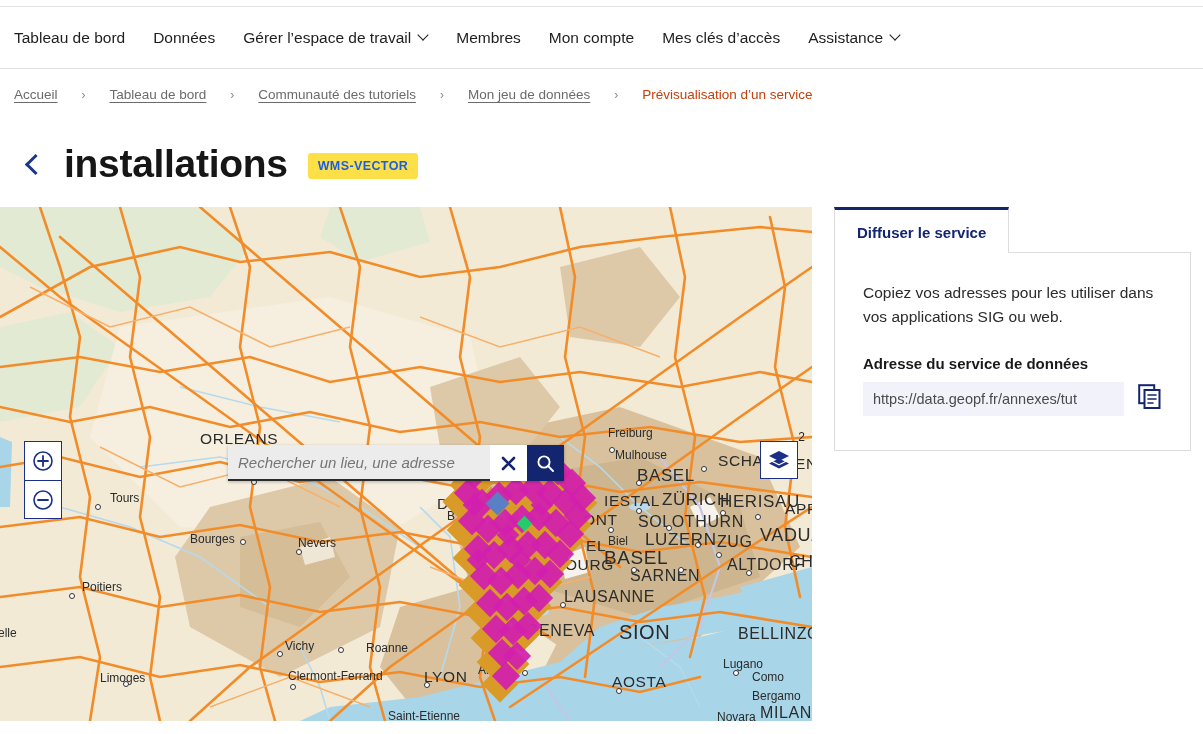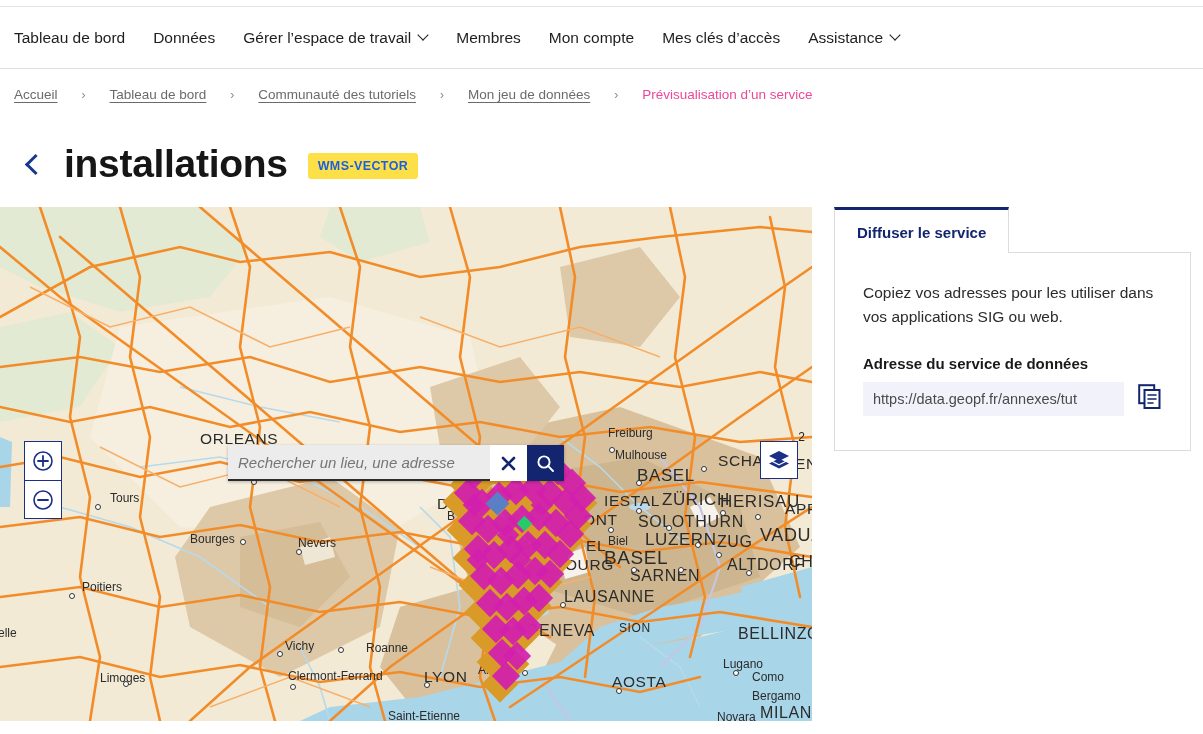--- a/index.html
+++ b/index.html
@@ -30,21 +30,21 @@
     width:7px; height:7px; border-right:1.4px solid #1e1e1e; border-bottom:1.4px solid #1e1e1e;
     transform: rotate(45deg);
   }
 
   
   .breadcrumb{
     display:flex; align-items:center; gap:24px;
     padding:18px 0 0 14px; font-size:13.5px; color:#666;
   }
   .bc-link{ color:#6b6b6b; text-decoration:underline; text-underline-offset:3px; cursor:pointer; }
-  .bc-current{ color:#ec4899; }
+  .bc-current{ color:#c2410c; }
   .bc-sep{ color:#8a8a8a; font-size:12px; }
 
   
   .titlerow{ display:flex; align-items:center; gap:20px; padding:42px 0 0 22px; }
   .back-arrow{
     width:22px; height:30px; position:relative; cursor:pointer; flex:none;
   }
   .back-arrow::after{
     content:""; position:absolute; left:6px; top:8px;
     width:12px; height:12px; border-left:3.2px solid #18368f; border-bottom:3.2px solid #18368f;
@@ -313,21 +313,21 @@
       <span class="city cap" style="left:717px;top:326px;position:absolute;font-size:16px;">ZUG</span>
       <span class="city cap" style="left:760px;top:318px;position:absolute;font-size:18px;">VADUZ</span>
       <span class="city cap" style="left:554px;top:349px;position:absolute;">BOURG</span>
       <span class="city cap" style="left:604px;top:340px;position:absolute;font-size:19px;font-weight:500;">BASEL</span>
       <span class="city cap" style="left:630px;top:360px;position:absolute;font-size:16px;">SARNEN</span>
       <span class="city cap" style="left:727px;top:349px;position:absolute;font-size:16px;">ALTDORF</span>
       <span class="city cap" style="left:789px;top:346px;position:absolute;font-size:16px;">CHU</span>
       <span class="city cap" style="left:564px;top:381px;position:absolute;font-size:16px;">LAUSANNE</span>
       <span class="city cap" style="left:586px;top:330px;position:absolute;">EL</span>
       <span class="city cap" style="left:526px;top:415px;position:absolute;font-size:16px;">GENEVA</span>
-      <span class="city cap" style="left:619px;top:414px;position:absolute;font-size:12px;">SION</span>
+      <span class="city cap" style="left:619px;top:414px;position:absolute;font-size:20px;">SION</span>
       <span class="city cap" style="left:738px;top:418px;position:absolute;font-size:16px;">BELLINZON</span>
       <span class="city" style="left:723px;top:450px;position:absolute;">Lugano</span>
       <span class="city" style="left:752px;top:463px;position:absolute;">Como</span>
       <span class="city" style="left:752px;top:482px;position:absolute;">Bergamo</span>
       <span class="city cap" style="left:760px;top:497px;position:absolute;font-size:16px;">MILAN</span>
       <span class="city" style="left:717px;top:503px;position:absolute;">Novara</span>
     </div>
 
     <div>
       <span class="dot" style="left:251px;top:272px;"></span>

